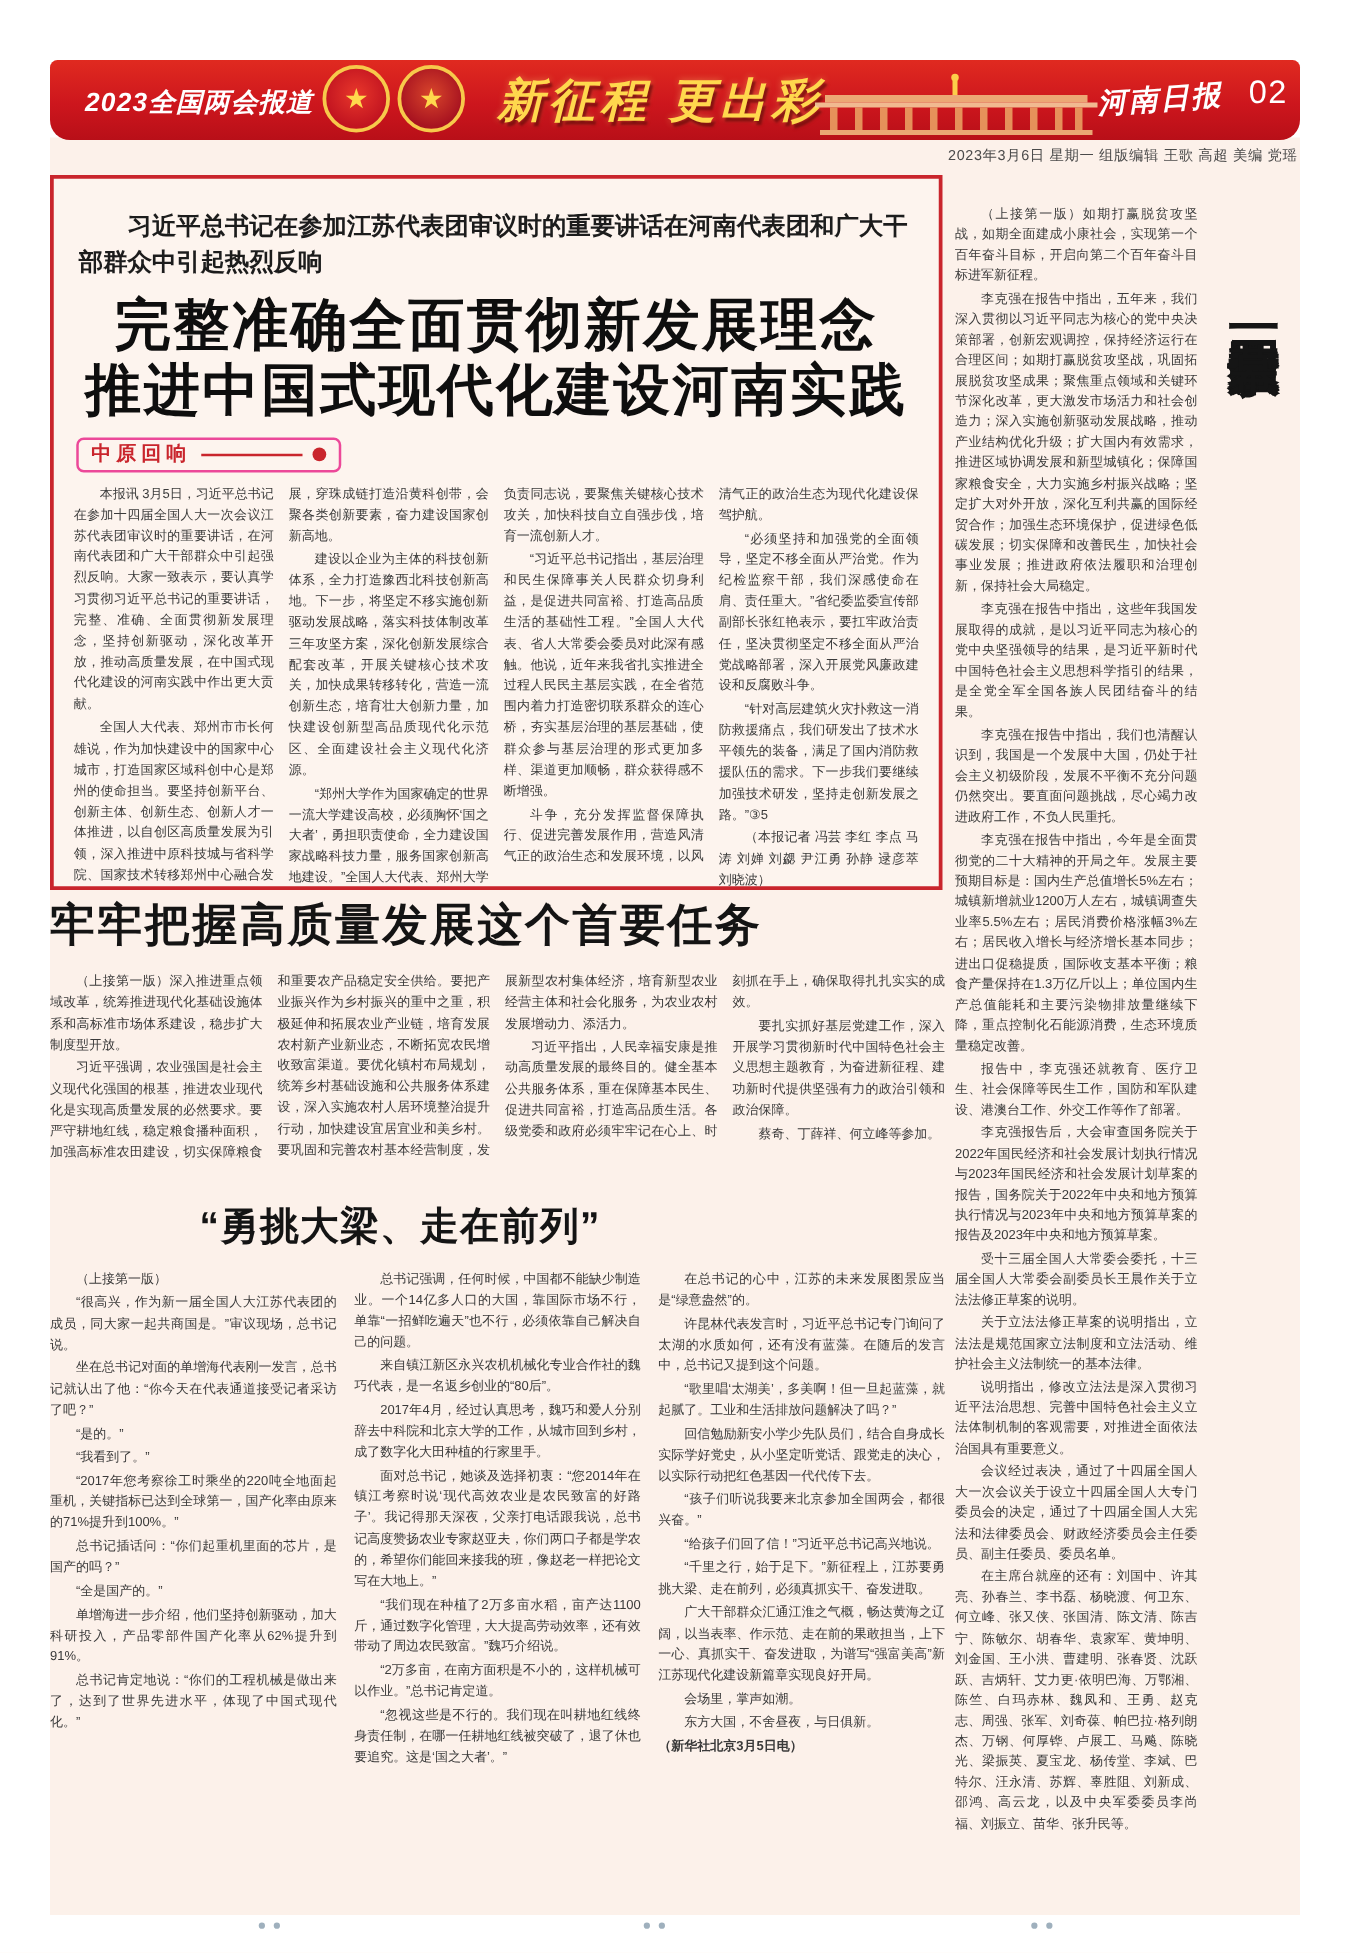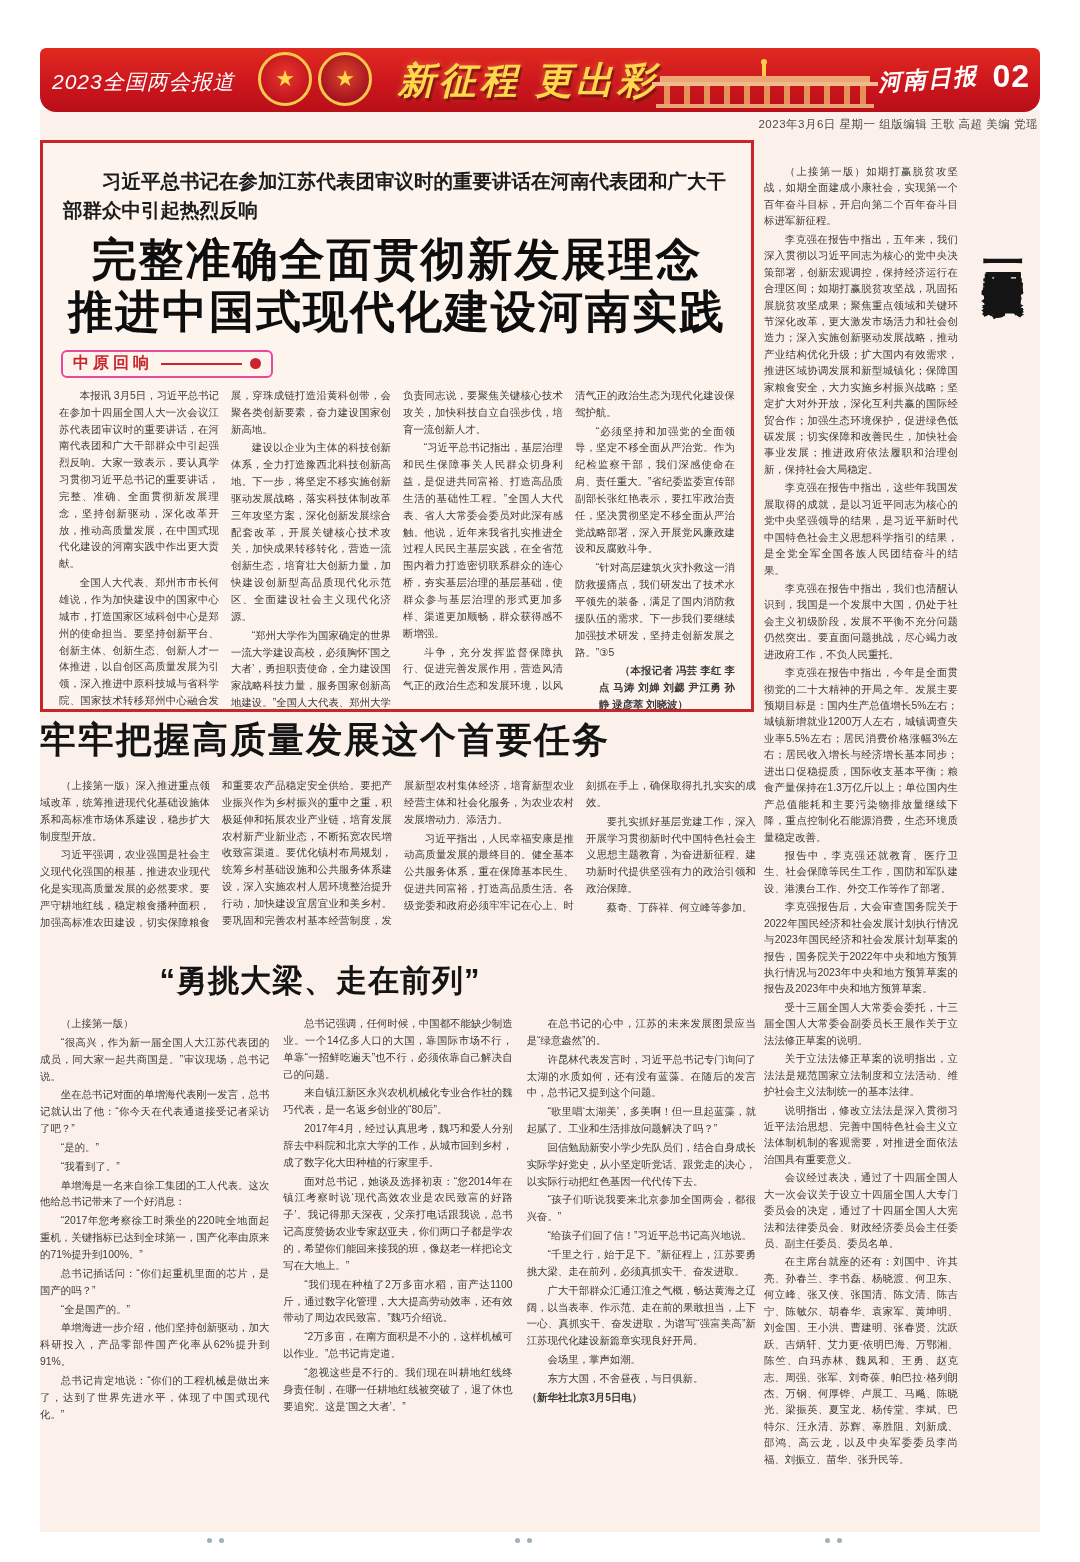--- a/index.html
+++ b/index.html
@@ -3,50 +3,50 @@
 <meta charset="utf-8">
 <style>
   html,body{margin:0;padding:0;background:#ffffff;}
   .page{position:relative;width:1080px;height:1562px;background:#ffffff;overflow:hidden;
         font-family:"Liberation Sans","DejaVu Sans",sans-serif;}
   .tint{position:absolute;left:40px;top:110px;width:1000px;height:1422px;background:#fcf1ea;}
   
   .banner{position:absolute;left:40px;top:48px;width:1000px;height:64px;
           background:linear-gradient(180deg,#e02a20 0%,#cd161d 55%,#b80f18 100%);
           border-radius:6px 6px 16px 16px;}
-  .banner-badge{position:absolute;left:12px;top:20px;color:#ffffff;font-size:21px;font-weight:normal;
+  .banner-badge{position:absolute;left:28px;top:20px;color:#ffffff;font-size:21px;font-weight:bold;
           font-style:italic;letter-spacing:1px;}
   .emblem{position:absolute;top:4px;width:54px;height:54px;border-radius:50%;
           border:3px solid #f7c94b;box-sizing:border-box;display:flex;align-items:center;justify-content:center;
           background:radial-gradient(circle at 50% 42%,#e8372b 0%,#c21420 70%);color:#ffd84d;font-size:22px;}
   .emblem.national{left:218px;}
   .emblem.cppcc{left:278px;background:radial-gradient(circle at 50% 42%,#d8452b 0%,#a81320 70%);}
   .emblem .star{line-height:1;}
   .banner-slogan{position:absolute;left:358px;top:8px;font-size:37px;font-weight:900;font-style:italic;
           color:#ffd84d;letter-spacing:4px;text-shadow:2px 3px 2px rgba(110,10,10,.8),0 0 6px rgba(255,220,120,.45);}
   .greathall{position:absolute;right:160px;bottom:2px;opacity:.95;}
   .masthead{position:absolute;right:62px;top:16px;color:#ffffff;font-size:23px;font-weight:bold;
           font-style:italic;font-family:"Liberation Serif",serif;transform:rotate(-4deg);letter-spacing:2px;}
-  .pagenum{position:absolute;right:10px;top:10px;color:#ffffff;font-size:32px;font-weight:700;letter-spacing:1px;}
+  .pagenum{position:absolute;right:10px;top:10px;color:#ffffff;font-size:26px;font-weight:400;letter-spacing:1px;}
   .dateline{position:absolute;top:117px;right:42px;font-size:11.5px;color:#4a4a4a;letter-spacing:.5px;}
   
   .lead-box{position:absolute;left:40px;top:140px;width:714px;height:572px;box-sizing:border-box;
           border:3px solid #c9252c;padding:22px 16px 8px;background:#fdf4ee;}
   .kicker{font-size:19.5px;font-weight:bold;color:#1c1c1c;line-height:1.5;text-indent:2em;margin:2px 4px 8px;}
   .lead-headline{font-family:"Liberation Serif","DejaVu Serif",serif;font-size:45px;font-weight:900;
           color:#0e0e0e;text-align:center;line-height:1.16;margin:4px 0 12px;letter-spacing:2px;}
   .huiyin{width:212px;height:28px;box-sizing:border-box;border:2px solid #ec4899;border-radius:6px;
           display:flex;align-items:center;padding:0 10px;margin:0 0 10px 2px;justify-content:center;}
   .huiyin-text{color:#c9252c;font-size:16px;font-weight:bold;letter-spacing:4px;white-space:nowrap;}
   .huiyin-line{flex:1;height:2px;background:#c9252c;margin:0 8px;}
   .huiyin-dot{width:11px;height:11px;border-radius:50%;background:#c9252c;}
   .lead-columns{height:330px;column-count:4;column-gap:12px;overflow:hidden;
           font-size:10.4px;line-height:1.62;color:#3a3a3a;text-align:justify;}
   .lead-columns p,.mid-columns p,.bottom-columns p,.right-article p{margin:0 0 2px;text-indent:2em;}
-  .lead-columns p:last-child{font-weight:bold;margin-left:24px;}
+  .lead-columns p:last-child{font-weight:normal;}
   
   .mid{position:absolute;left:40px;top:716px;width:716px;}
   .mid-headline{font-size:36px;font-weight:900;color:#141414;margin:0;letter-spacing:2px;}
   .mid-columns{margin-top:13px;height:164px;column-count:4;column-gap:12px;overflow:hidden;
           font-size:10.4px;line-height:1.62;color:#3a3a3a;text-align:justify;}
   
   .bottom{position:absolute;left:40px;top:960px;width:716px;}
   .bottom-headline{width:560px;font-size:31px;font-weight:900;color:#141414;text-align:center;margin:0 0 14px;letter-spacing:1px;}
   .bottom-columns{height:506px;column-count:3;column-gap:14px;overflow:hidden;
           font-size:10.4px;line-height:1.62;color:#3a3a3a;text-align:justify;}
@@ -135,21 +135,20 @@
   </section>
 
   <section class="bottom">
     <h2 class="bottom-headline">“勇挑大梁、走在前列”</h2>
     <div class="bottom-columns">
         <p>（上接第一版）</p>
         <p>“很高兴，作为新一届全国人大江苏代表团的成员，同大家一起共商国是。”审议现场，总书记说。</p>
         <p>坐在总书记对面的单增海代表刚一发言，总书记就认出了他：“你今天在代表通道接受记者采访了吧？”</p>
         <p>“是的。”</p>
         <p>“我看到了。”</p>
-        <p>单增海是一名来自徐工集团的工人代表。这次他给总书记带来了一个好消息：</p>
         <p>“2017年您考察徐工时乘坐的220吨全地面起重机，关键指标已达到全球第一，国产化率由原来的71%提升到100%。”</p>
         <p>总书记插话问：“你们起重机里面的芯片，是国产的吗？”</p>
         <p>“全是国产的。”</p>
         <p>单增海进一步介绍，他们坚持创新驱动，加大科研投入，产品零部件国产化率从62%提升到91%。</p>
         <p>总书记肯定地说：“你们的工程机械是做出来了，达到了世界先进水平，体现了中国式现代化。”</p>
         <p>总书记强调，任何时候，中国都不能缺少制造业。一个14亿多人口的大国，靠国际市场不行，单靠“一招鲜吃遍天”也不行，必须依靠自己解决自己的问题。</p>
         <p>来自镇江新区永兴农机机械化专业合作社的魏巧代表，是一名返乡创业的“80后”。</p>
         <p>2017年4月，经过认真思考，魏巧和爱人分别辞去中科院和北京大学的工作，从城市回到乡村，成了数字化大田种植的行家里手。</p>
         <p>面对总书记，她谈及选择初衷：“您2014年在镇江考察时说‘现代高效农业是农民致富的好路子’。我记得那天深夜，父亲打电话跟我说，总书记高度赞扬农业专家赵亚夫，你们两口子都是学农的，希望你们能回来接我的班，像赵老一样把论文写在大地上。”</p>
         <p>“我们现在种植了2万多亩水稻，亩产达1100斤，通过数字化管理，大大提高劳动效率，还有效带动了周边农民致富。”魏巧介绍说。</p>

